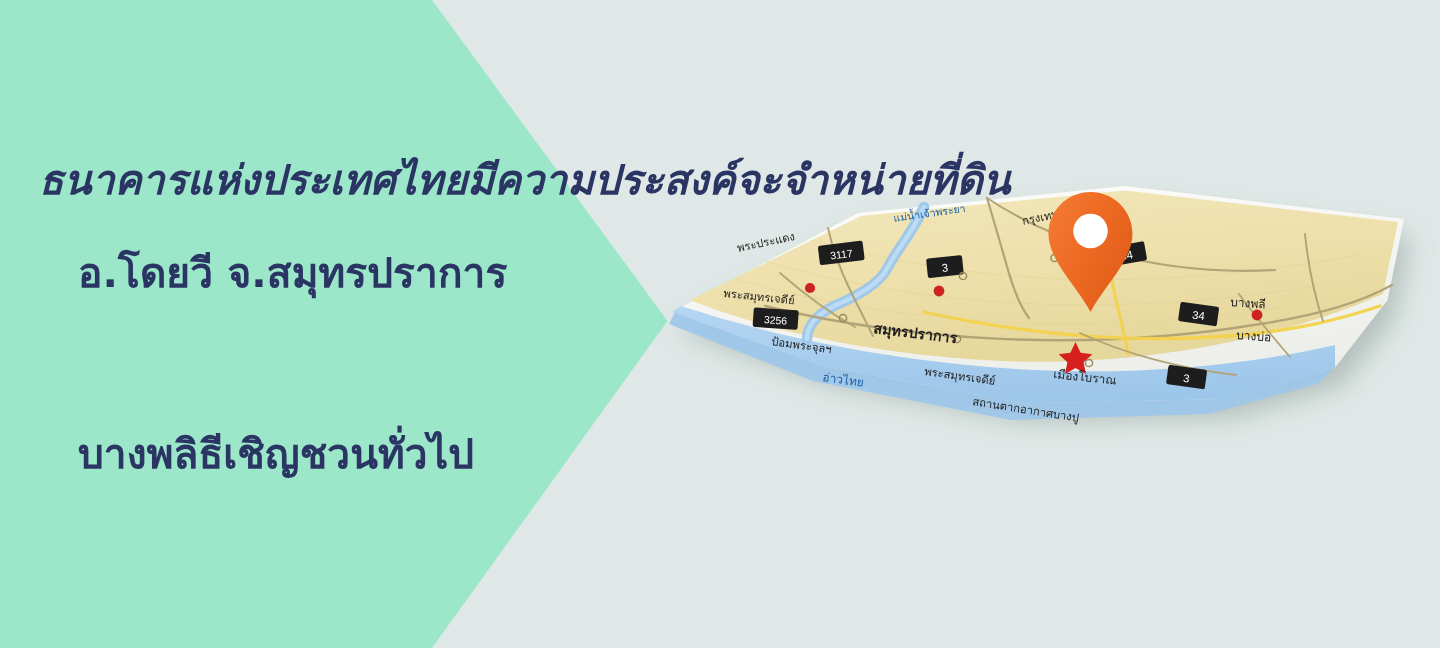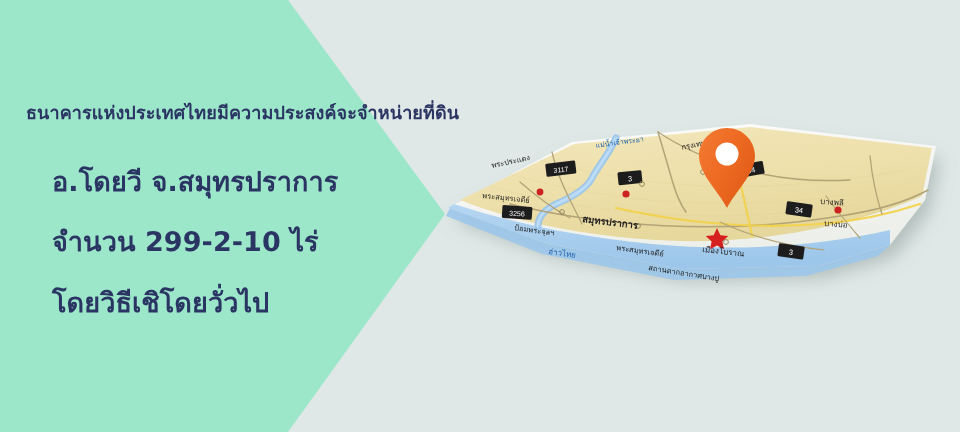--- a/index.html
+++ b/index.html
@@ -26,21 +26,21 @@
     color:#2b3563;
   }
   .line{
     position:absolute;
     font-weight:600;
     letter-spacing:.1px;
     white-space:nowrap;
     color:#2b3563;
     text-rendering:geometricPrecision;
   }
-  .l1{left:26px; top:98px;  font-size:18px;}
+  .l1{left:26px; top:98px;  font-size:27px;font-style:italic;}
   .l2{left:52px; top:160px; font-size:27px;}
   .l3{left:52px; top:220px; font-size:27px;}
   .l4{left:52px; top:281px; font-size:27px;}
 
   
   .map-stage{
     position:absolute;left:420px;top:104px;width:540px;height:230px;z-index:3;
   }
   .map-svg{display:block;width:540px;height:230px;overflow:visible;}
 
@@ -51,22 +51,21 @@
 </head>
 <body>
 
 <div id="banner">
 
   <div class="teal-shape"></div>
 
   <div class="copy">
     <div class="line l1">ธนาคารแห่งประเทศไทยมีความประสงค์จะจำหน่ายที่ดิน</div>
     <div class="line l2">อ.โดยวี จ.สมุทรปราการ</div>
-    <div class="line l3">จำนวน 299-2-10 ไร่</div>
-    <div class="line l4">โดยวิธีเชิโดยวั่วไป</div>
+    <div class="line l4">บางพลิธีเชิญชวนทั่วไป</div>
   </div>
 
   <div class="map-stage">
     <svg class="map-svg" viewBox="0 0 540 230" xmlns="http://www.w3.org/2000/svg">
       <defs>
         <filter id="mapshadow" x="-25%" y="-25%" width="160%" height="170%">
           <feDropShadow dx="4" dy="12" stdDeviation="9" flood-color="#7d8c8a" flood-opacity="0.45"></feDropShadow>
         </filter>
         <filter id="softblur" x="-20%" y="-20%" width="150%" height="150%">
           <feGaussianBlur stdDeviation="0.35"></feGaussianBlur>

